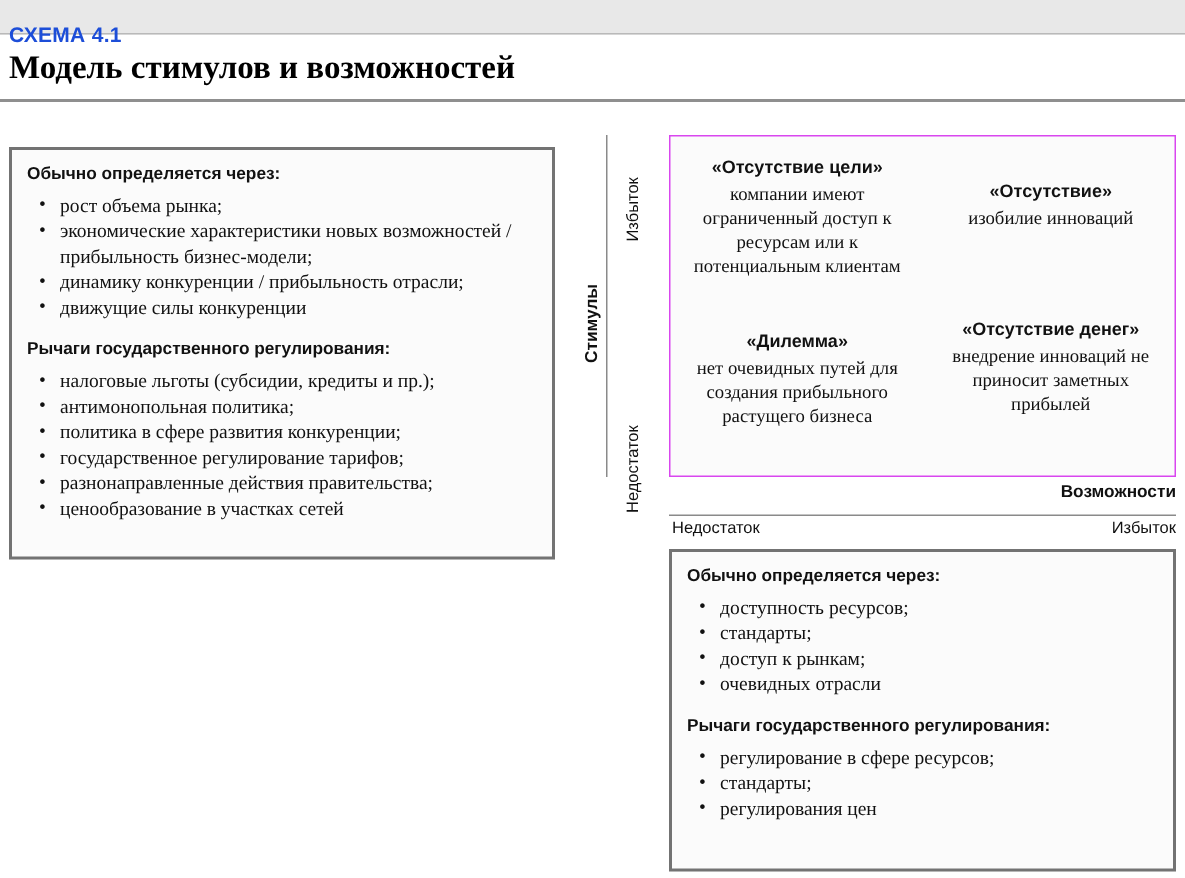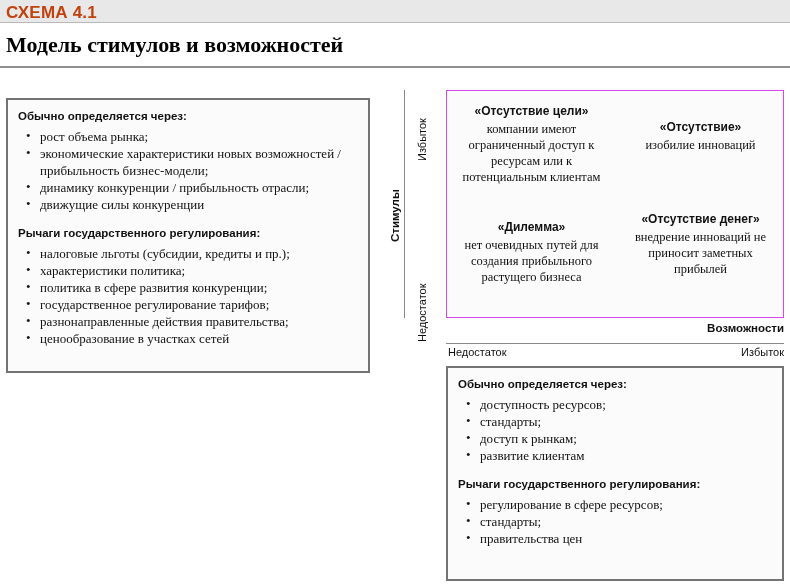--- a/index.html
+++ b/index.html
@@ -28,26 +28,26 @@
     left: 0;
     top: 0;
     width: 790px;
     height: 22px;
     background: #e8e8e8;
     border-bottom: 1px solid #b9b9b9;
   }
   .header-label {
     position: absolute;
     left: 6px;
-    top: 3px;
-    font-family: "Liberation Sans", sans-serif;
-    font-weight: bold;
-    font-size: 17px;
+    top: 15px;
+    font-family: "Liberation Sans", sans-serif;
+    font-weight: bold;
+    font-size: 14px;
     letter-spacing: 0.2px;
-    color: #c2410c;
+    color: #1d4ed8;
   }
   .title {
     position: absolute;
     left: 6px;
     top: 32px;
     font-family: "Liberation Serif", serif;
     font-weight: bold;
     font-size: 22px;
     color: #000;
   }
@@ -235,21 +235,21 @@
     <div class="block-heading">Обычно определяется через:</div>
     <ul class="bullets">
       <li>рост объема рынка;</li>
       <li>экономические характеристики новых возможностей / прибыльность бизнес-модели;</li>
       <li>динамику конкуренции / прибыльность отрасли;</li>
       <li>движущие силы конкуренции</li>
     </ul>
     <div class="block-heading second">Рычаги государственного регулирования:</div>
     <ul class="bullets">
       <li>налоговые льготы (субсидии, кредиты и пр.);</li>
-      <li>характеристики политика;</li>
+      <li>антимонопольная политика;</li>
       <li>политика в сфере развития конкуренции;</li>
       <li>государственное регулирование тарифов;</li>
       <li>разнонаправленные действия правительства;</li>
       <li>ценообразование в участках сетей</li>
     </ul>
   </div>
 
   <div class="axis-v-line"></div>
   <div class="axis-label-vert lbl-stimuly">Стимулы</div>
   <div class="axis-label-vert lbl-izbytok-v">Избыток</div>
@@ -278,23 +278,23 @@
   <div class="axis-h-line"></div>
   <div class="lbl-nedostatok-h">Недостаток</div>
   <div class="lbl-izbytok-h">Избыток</div>
 
   <div class="box bottom-box">
     <div class="block-heading">Обычно определяется через:</div>
     <ul class="bullets">
       <li>доступность ресурсов;</li>
       <li>стандарты;</li>
       <li>доступ к рынкам;</li>
-      <li>развитие клиентам</li>
+      <li>очевидных отрасли</li>
     </ul>
     <div class="block-heading second">Рычаги государственного регулирования:</div>
     <ul class="bullets">
       <li>регулирование в сфере ресурсов;</li>
       <li>стандарты;</li>
-      <li>правительства цен</li>
+      <li>регулирования цен</li>
     </ul>
   </div>
 
 </div>
 
 </body></html>

